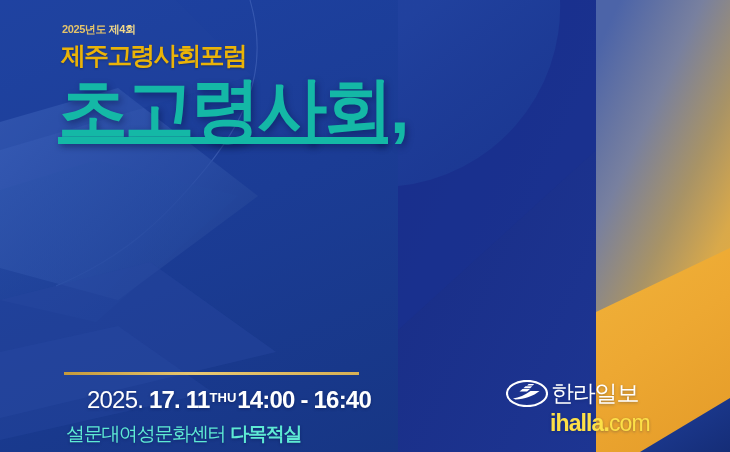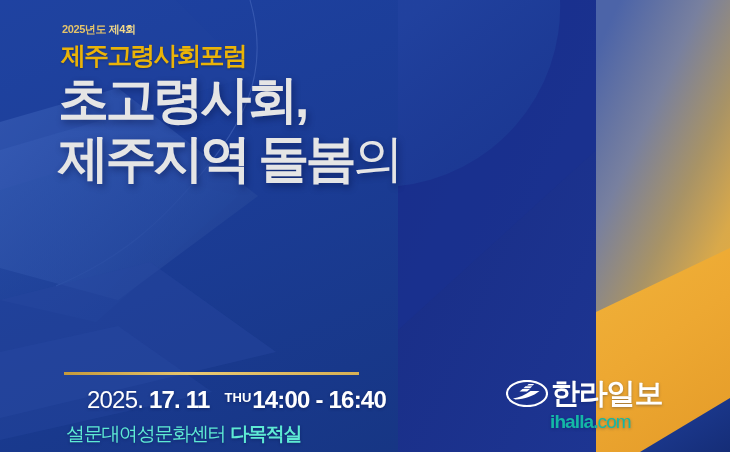--- a/index.html
+++ b/index.html
@@ -65,27 +65,28 @@
     text-shadow: 0 1px 2px rgba(0,0,0,0.28);
   }
 
   .headline {
     position: absolute;
     left: 58px;
     top: 74px;
     width: 560px;
   }
   .hl-line {
-    color: #e5e5e5;
+    color: #14b8a6;
     white-space: nowrap;
     letter-spacing: -3.6px;
     line-height: 1.0;
-    font-size: 51px;
+    font-size: 70px;
     margin-bottom: 8px;
     text-shadow: 2px 3px 7px rgba(4,14,60,0.45);
+    text-decoration: underline;
   }
   .hl-line .hl-bold  { font-weight: 700; }
   .hl-line .hl-light { font-weight: 400; letter-spacing: -2.6px; }
 
   .divider {
     position: absolute;
     left: 64px;
     top: 372px;
     width: 295px;
     height: 3px;
@@ -102,21 +103,21 @@
     letter-spacing: -0.8px;
     text-shadow: 0 1px 3px rgba(4,14,60,0.4);
   }
   .datetime .dt-year   { font-weight: 400; margin-left: 21px; }
   .datetime .dt-strong { font-weight: 700; }
   .datetime .dt-dow {
     font-weight: 700;
     font-size: 13px;
     vertical-align: 6px;
     letter-spacing: 0;
-    margin: 0 1px 0 15px;
+    margin: 0 1px 0 0;
   }
 
   .venue {
     position: absolute;
     left: 66px;
     top: 421px;
     font-size: 19px;
     color: #5eead4;
     white-space: nowrap;
     letter-spacing: -1.3px;
@@ -138,33 +139,33 @@
     align-items: center;
     height: 34px;
   }
   .logo-emblem {
     width: 42px;
     height: 27px;
     flex: none;
     margin-right: 3px;
   }
   .logo-word {
-    font-size: 29px;
-    font-weight: 700;
+    font-size: 23px;
+    font-weight: 400;
     color: #ffffff;
     letter-spacing: -1.2px;
     line-height: 1;
     white-space: nowrap;
     text-shadow: 0 1px 3px rgba(10,30,80,0.35);
   }
   .logo-sub {
     margin-top: 2px;
     padding-left: 44px;
-    font-size: 19px;
-    color: #14b8a6;
+    font-size: 23px;
+    color: #fde047;
     letter-spacing: -0.9px;
     white-space: nowrap;
     line-height: 1;
     text-shadow: 0 1px 3px rgba(10,30,80,0.35);
   }
   .logo-sub .sub-strong { font-weight: 700; }
   .logo-sub .sub-light  { font-weight: 400; }
 </style>
 </head>
 <body>
@@ -250,23 +251,20 @@
 
     <div class="kicker">
       <span>2025년도 </span><span class="kicker-b">제4회</span>
     </div>
 
     <div class="forum-name">제주고령사회포럼</div>
 
     <div class="headline">
       <div class="hl-line">
         <span class="hl-bold">초고령사회,</span><span class="hl-light"></span>
-      </div>
-      <div class="hl-line">
-        <span class="hl-bold">제주지역 돌봄</span><span class="hl-light">의</span>
       </div>
     </div>
 
     <div class="divider"></div>
 
     <div class="datetime">
       <span class="dt-year">2025. </span><span class="dt-strong">17. 11</span><span class="dt-dow">THU</span><span class="dt-strong">14:00 - 16:40</span>
     </div>
 
     <div class="venue">

